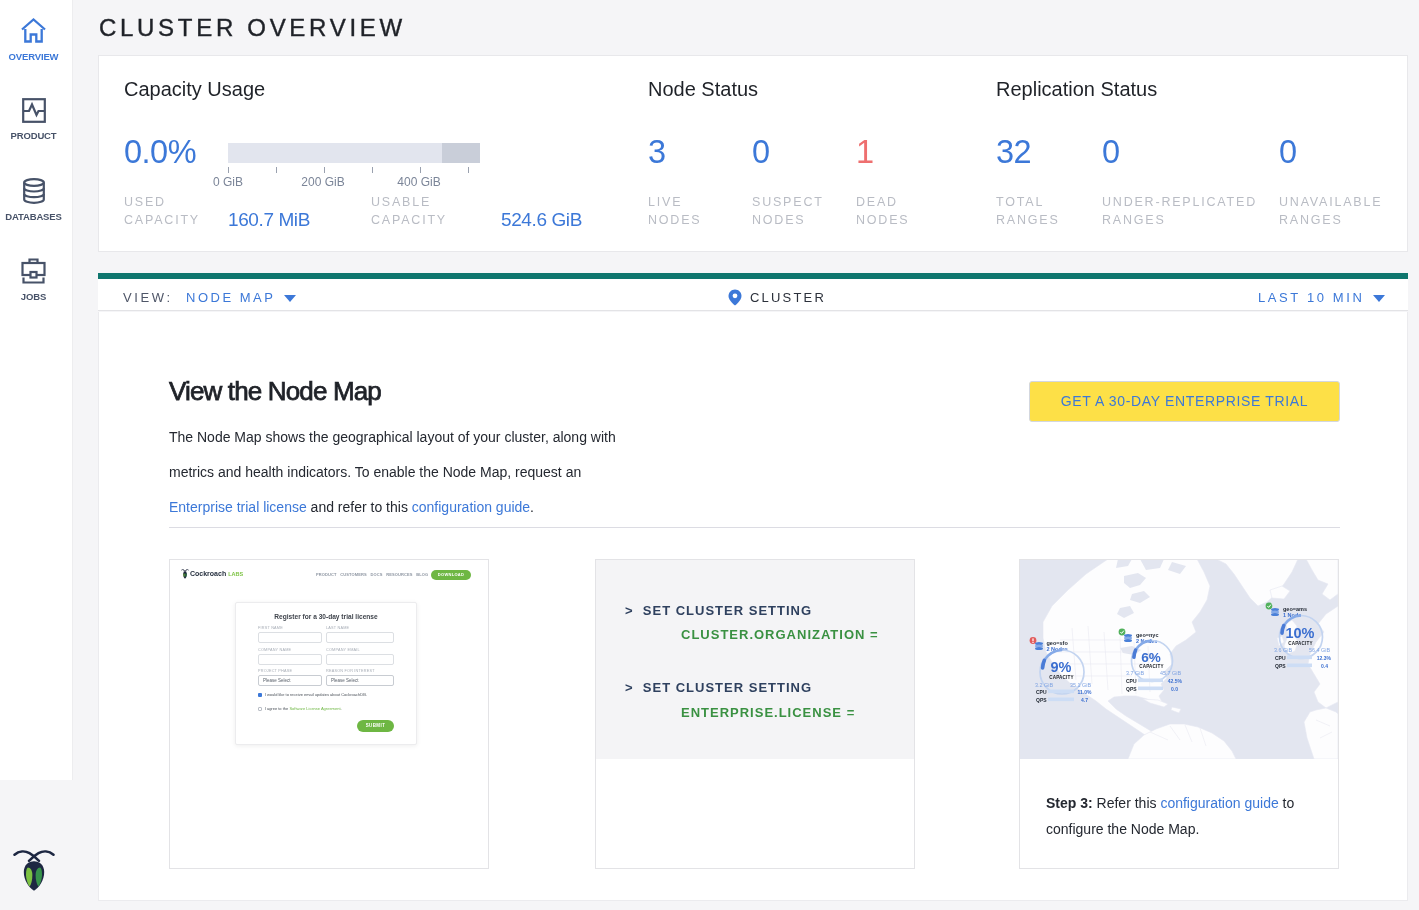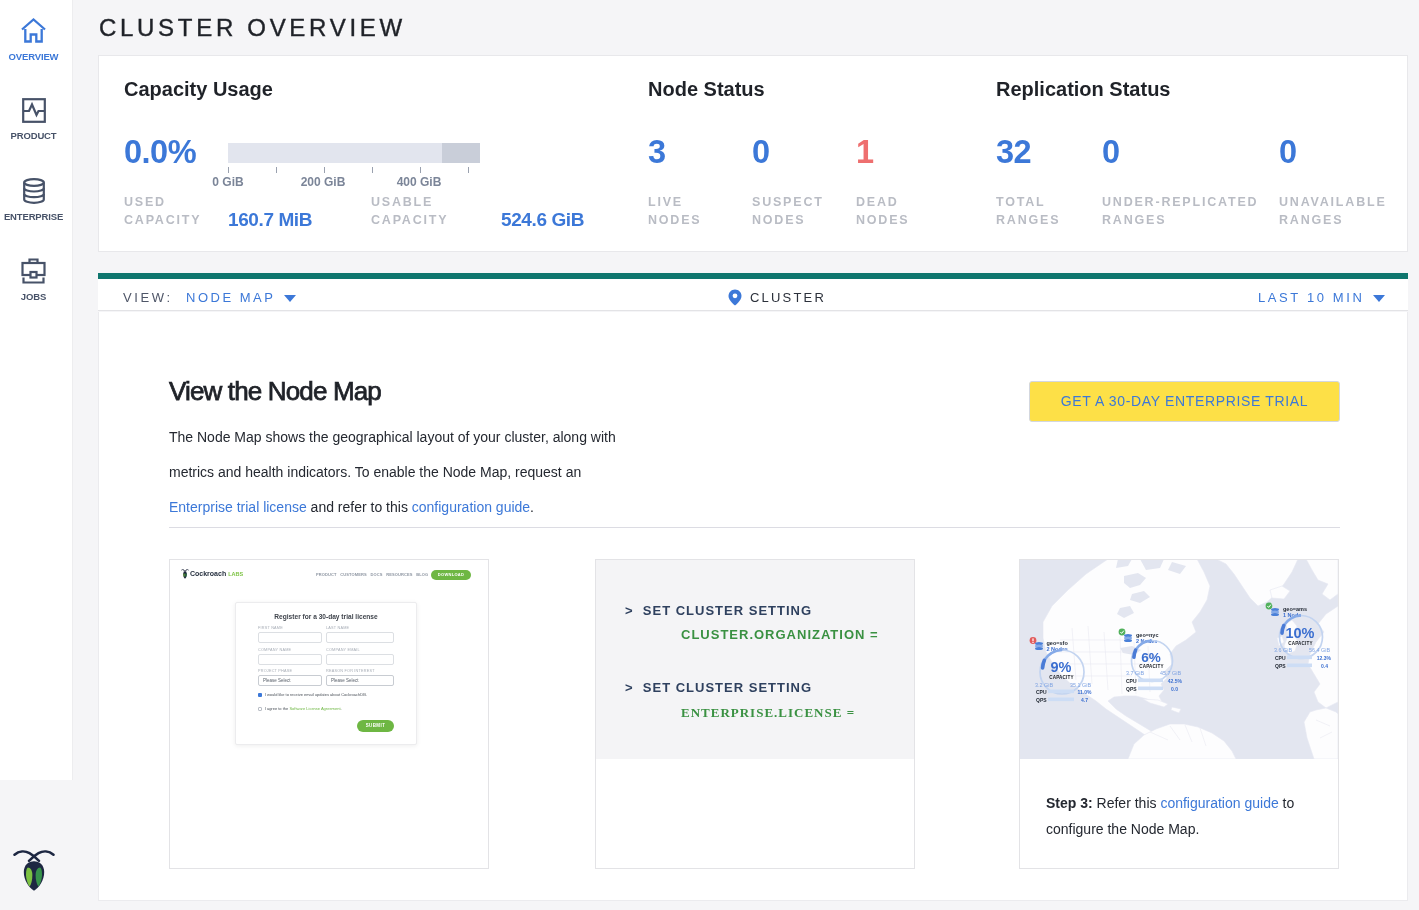--- a/index.html
+++ b/index.html
@@ -9,21 +9,21 @@
 
 #sidebar { position:absolute; left:0; top:0; width:73px; height:780px; background:#ffffff; border-right:1px solid #ededef; }
 .navitem { position:absolute; left:0; width:67px; text-align:center; }
 .navitem .lbl { display:block; font-size:9.5px; letter-spacing:-0.15px; font-weight:bold; color:#475268; margin-top:7px; }
 .navitem.active .lbl { color:#3c78d8; }
 
 
 #pagetitle { position:absolute; left:99px; top:14px; font-size:24px; letter-spacing:3.7px; color:#1f2228; font-weight:400; -webkit-text-stroke:0.4px #1f2228; }
 
 
-#summary { position:absolute; left:98px; top:55px; width:1310px; height:197px; background:#fff; border:1px solid #e8e8eb;font-weight:bold; }
+#summary { position:absolute; left:98px; top:55px; width:1310px; height:197px; background:#fff; border:1px solid #e8e8eb; }
 .sechead { position:absolute; font-size:20px; color:#1f2228; top:22px; }
 .bignum { position:absolute; top:79px; font-size:32.5px; line-height:35px; letter-spacing:-0.5px; color:#3c78d8; }
 .bignum.red { color:#ee6f6f; }
 .caplabel { position:absolute; top:137px; font-size:12.5px; line-height:18px; letter-spacing:1.8px; color:#b9bcc4; }
 .capval { position:absolute; top:153px; font-size:19px; letter-spacing:-0.4px; color:#3c78d8; }
 
 
 #capbar { position:absolute; left:129px; top:87px; width:252px; height:20px; background:#e2e5ee; }
 #capbar .used { position:absolute; right:0; top:0; width:38px; height:20px; background:#c9ced9; }
 .tick { position:absolute; top:111px; width:1px; height:6px; background:#9aa1af; }
@@ -44,21 +44,21 @@
 
 .stepcard { position:absolute; top:247px; width:320px; height:310px; background:#fff; border:1px solid #e3e3e6; }
 .steptext { position:absolute; left:26px; top:230px; width:280px; font-size:14px; line-height:26px; color:#242830; }
 .steptext b { font-weight:bold; }
 
 
 .codearea { position:absolute; left:0; top:0; width:318px; height:199px; background:#f4f4f6; font-size:13px; font-weight:bold; letter-spacing:1px; }
 .codearea .l1 { position:absolute; left:29px; top:43px; color:#2f415f; }
 .codearea .l2 { position:absolute; left:85px; top:67px; color:#3a9142; }
 .codearea .l3 { position:absolute; left:29px; top:120px; color:#2f415f; }
-.codearea .l4 { position:absolute; left:85px; top:145px; color:#3a9142;font-family:Liberation Serif, serif; }
+.codearea .l4 { position:absolute; left:85px; top:145px; color:#3a9142; }
 
 
 #shot1 { position:absolute; left:0; top:0; width:318px; height:199px; background:#fff; overflow:hidden; }
 #shot1 .nav { position:absolute; left:146px; top:11.5px; font-size:4px; font-weight:bold; color:#8f97a3; letter-spacing:0.1px; word-spacing:2.6px; }
 #shot1 .dl { position:absolute; left:261px; top:10px; width:40px; height:10px; background:#6eb743; border-radius:5px; color:#fff; font-size:4px; font-weight:bold; text-align:center; line-height:10px; letter-spacing:0.3px; }
 #form1 { position:absolute; left:65px; top:42px; width:182px; height:143px; background:#fff; border:1px solid #ececee; border-radius:2px; box-shadow:0 1px 5px rgba(0,0,0,0.07); }
 #form1 .ftitle { position:absolute; left:0; top:10px; width:100%; text-align:center; font-size:6.6px; font-weight:bold; color:#40454d; }
 #form1 .flbl { position:absolute; font-size:3.8px; color:#a7adb6; letter-spacing:0.2px; }
 #form1 .finput { position:absolute; width:64px; height:11px; border:1px solid #dcdfe3; border-radius:2px; background:#fff; }
 #form1 .fsel { position:absolute; width:64px; height:11px; border:1px solid #c8ccd2; border-radius:2px; background:#fff; font-size:4.5px; color:#5a616b; line-height:10px; padding-left:4px; }
@@ -84,21 +84,21 @@
     </svg>
     <span class="lbl">PRODUCT</span>
   </div>
   <div class="navitem" style="top:178px;">
     <svg width="24" height="26" viewBox="0 0 24 26" style="display:block;margin:0 auto;">
       <ellipse cx="12" cy="4.5" rx="9.8" ry="3.3" fill="none" stroke="#475268" stroke-width="2.2"></ellipse>
       <path d="M2.2 4.5 V21.5 C2.2 23.3 6.6 24.8 12 24.8 C17.4 24.8 21.8 23.3 21.8 21.5 V4.5" fill="none" stroke="#475268" stroke-width="2.2"></path>
       <path d="M2.2 10.2 C2.2 12 6.6 13.5 12 13.5 C17.4 13.5 21.8 12 21.8 10.2" fill="none" stroke="#475268" stroke-width="2.2"></path>
       <path d="M2.2 15.9 C2.2 17.7 6.6 19.2 12 19.2 C17.4 19.2 21.8 17.7 21.8 15.9" fill="none" stroke="#475268" stroke-width="2.2"></path>
     </svg>
-    <span class="lbl">ENTERPRISE</span>
+    <span class="lbl">DATABASES</span>
   </div>
   <div class="navitem" style="top:257px;">
     <svg width="25" height="27" viewBox="0 0 25 27" style="display:block;margin:0 auto;">
       <path d="M8.5 6 V2.5 H16.5 V6" fill="none" stroke="#475268" stroke-width="2.2"></path>
       <rect x="1.5" y="6" width="22" height="12" fill="none" stroke="#475268" stroke-width="2.2"></rect>
       <rect x="9.5" y="15" width="6" height="5.5" fill="#fff" stroke="#475268" stroke-width="2.2"></rect>
       <path d="M2.5 20.5 V25.5 H22.5 V20.5" fill="none" stroke="#475268" stroke-width="2.2"></path>
     </svg>
     <span class="lbl">JOBS</span>
   </div>

